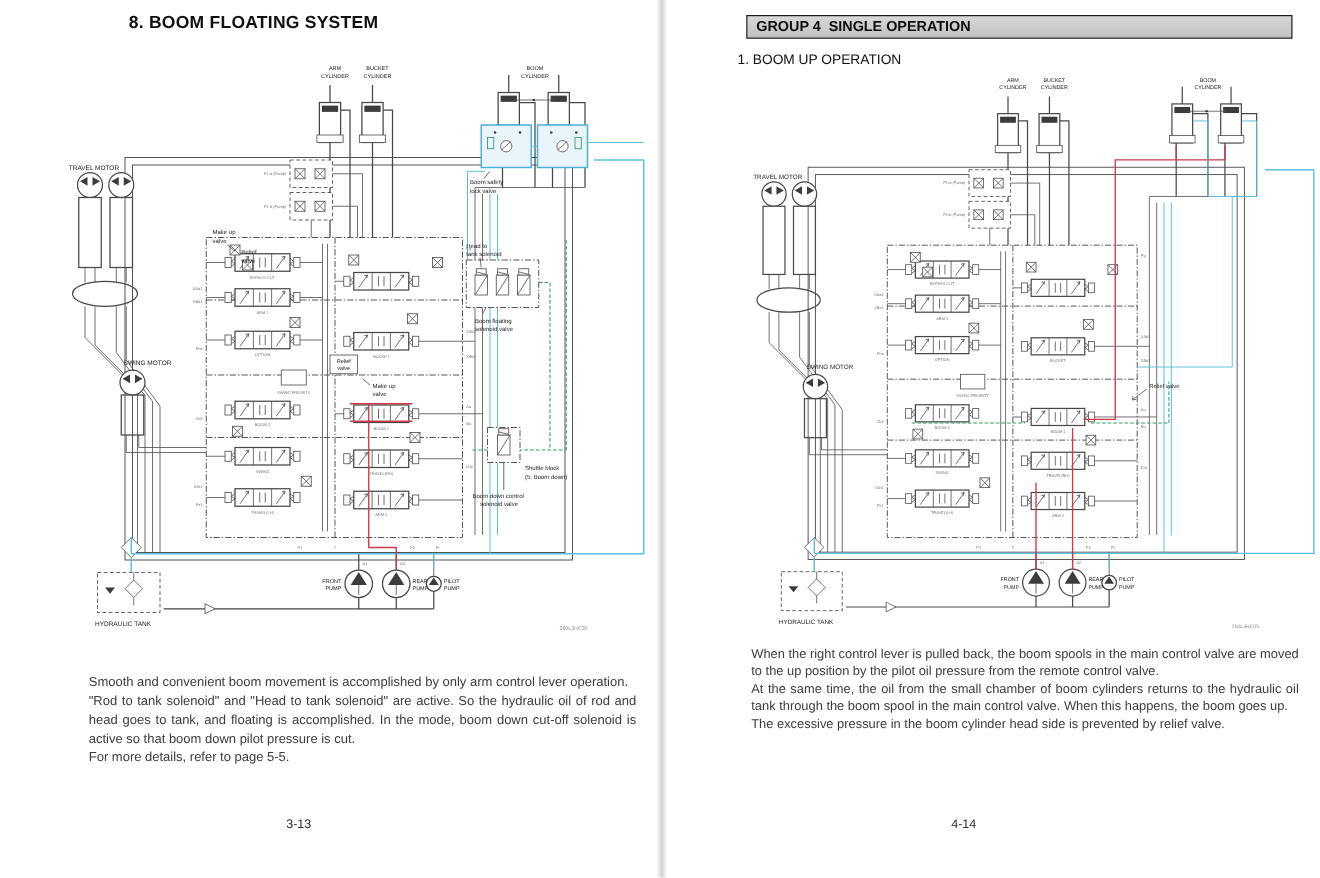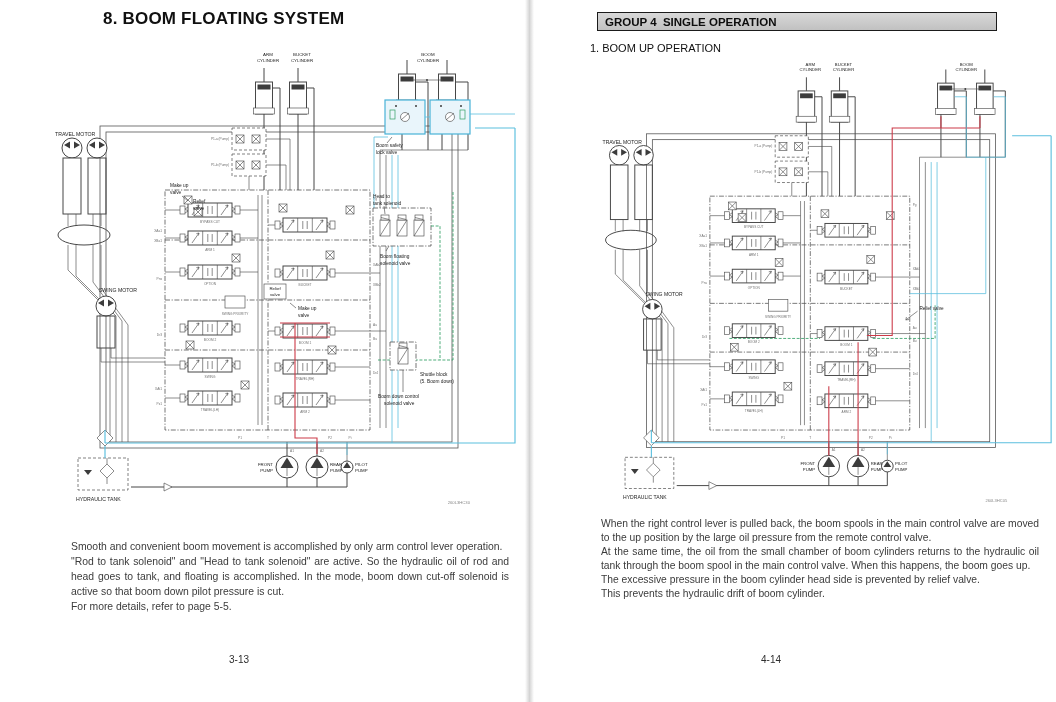--- a/index.html
+++ b/index.html
@@ -1,21 +1,21 @@
 <!DOCTYPE html>
 <html><head>
 <meta charset="utf-8">
 <style>
   html,body{margin:0;padding:0;}
   body{width:1056px;height:702px;position:relative;background:#ffffff;
        font-family:"Liberation Sans",sans-serif;overflow:hidden;}
   .spine{position:absolute;left:525px;top:0;width:9px;height:702px;
          background:linear-gradient(90deg,rgba(0,0,0,0),rgba(0,0,0,0.17) 50%,rgba(0,0,0,0));}
-  .title-left{position:absolute;left:63px;top:9px;font-size:17px;font-weight:bold;color:#101010;letter-spacing:.2px;padding-left:40px;}
-  .grpbar{position:absolute;left:597px;top:12px;width:400px;height:19px;box-sizing:border-box;
+  .title-left{position:absolute;left:63px;top:9px;font-size:14px;font-weight:bold;color:#101010;letter-spacing:.2px;padding-left:40px;}
+  .grpbar{position:absolute;left:597px;top:12px;width:437px;height:19px;box-sizing:border-box;
           background:linear-gradient(#d8d8d8,#c1c1c1);border:1.6px solid #1b1b1b;
           display:flex;align-items:center;padding-left:7px;}
   .grpbar span{font-weight:bold;font-size:11.5px;color:#0d0d0d;white-space:pre;}
   .title-right{position:absolute;left:590px;top:42px;font-size:11px;font-weight:normal;color:#101010;}
   .tb{position:absolute;color:#3b3b3b;text-align:justify;}
   .tb p{margin:0;}
   .tb-left{left:71px;top:539px;width:438px;font-size:10.4px;line-height:15px;}
   .tb-right{left:601px;top:517px;width:438px;font-size:10.3px;line-height:13.9px;}
   .pn{position:absolute;font-size:10px;color:#2e2e2e;width:60px;}
   .pn-left{left:229px;top:654px;}
@@ -312,18 +312,17 @@
 
     <path class="gn" d="M145,296 H238 M292,296 H356 M356,296 V262"></path>
 
     <text class="tc" x="340" y="267">Relief valve</text>
     <path class="ln2" d="M338,268 L326,277 M326,277 l3.2,-0.4 M326,277 l0.6,-3"></path>
   </g>
   <text class="tg end" x="430" y="464">260L3HC05</text>
 </svg>
 
 <div class="tb tb-right">
-  <p>When the right control lever is pulled back, the boom spools in the main control valve are moved to the up position by the large oil pressure from the remote control valve.</p>
+  <p>When the right control lever is pulled back, the boom spools in the main control valve are moved to the up position by the pilot oil pressure from the remote control valve.</p>
   <p>At the same time, the oil from the small chamber of boom cylinders returns to the hydraulic oil tank through the boom spool in the main control valve.  When this happens, the boom goes up.</p>
   <p>The excessive pressure in the boom cylinder head side is prevented by relief valve.</p>
-  <p>This prevents the hydraulic drift of boom cylinder.</p>
 </div>
 <div class="pn pn-right">4-14</div>
 
 </body></html>

